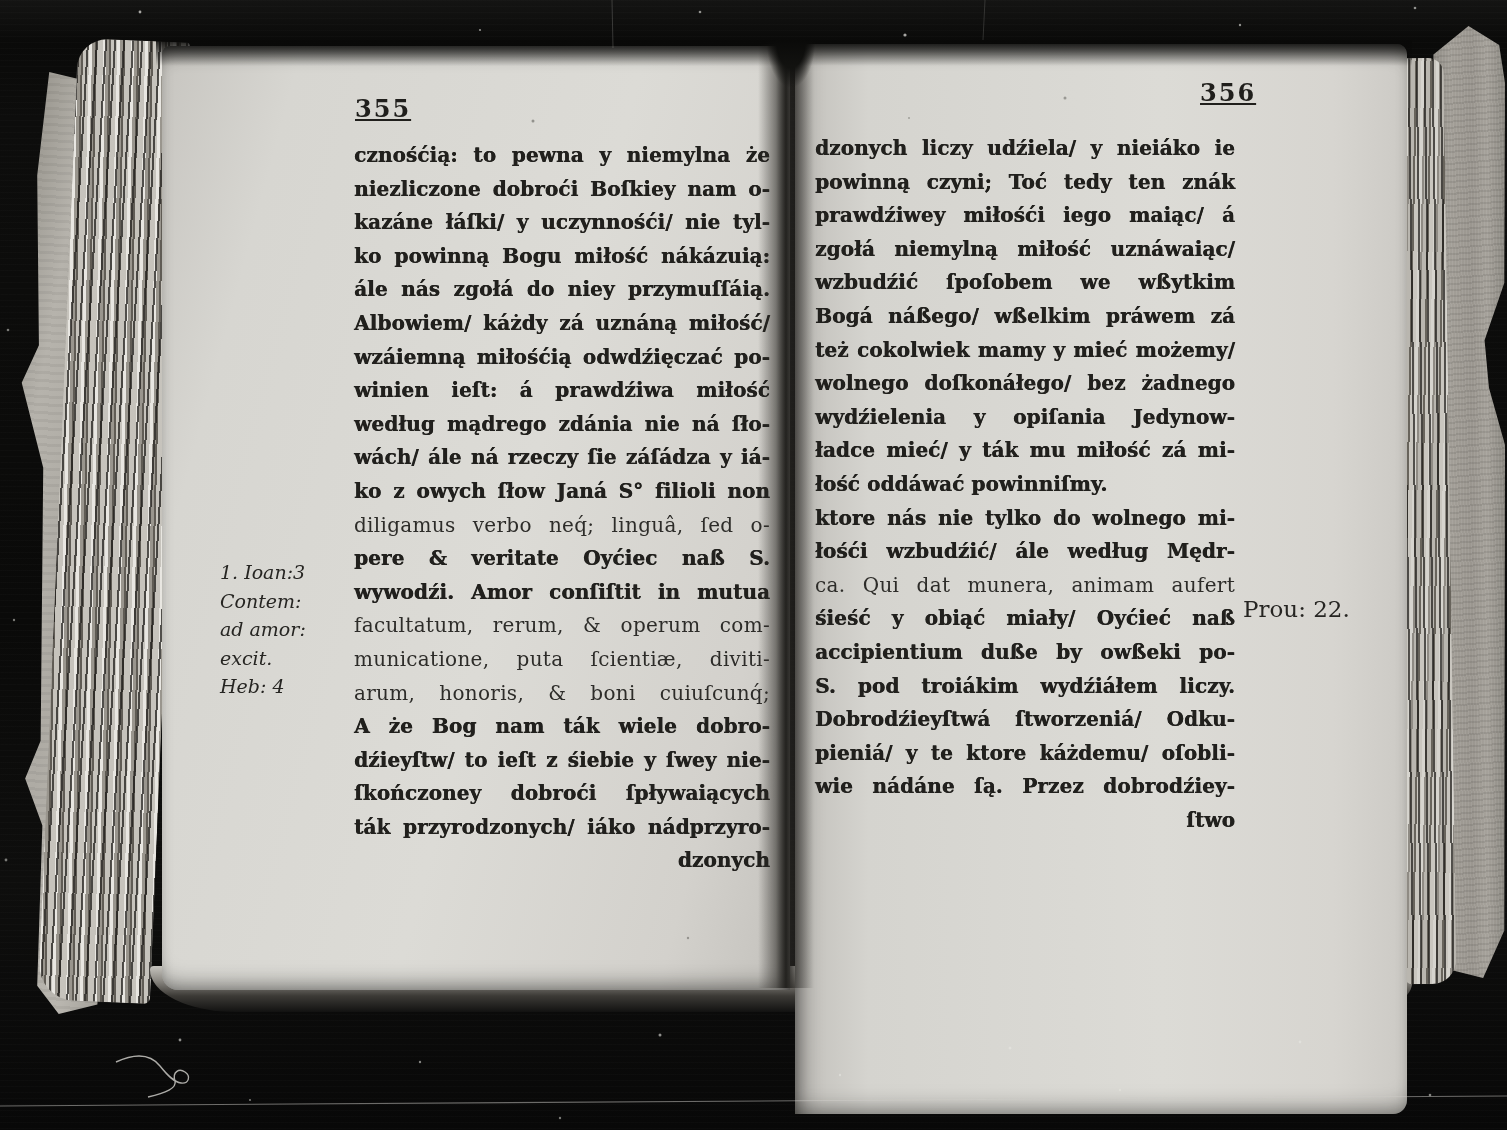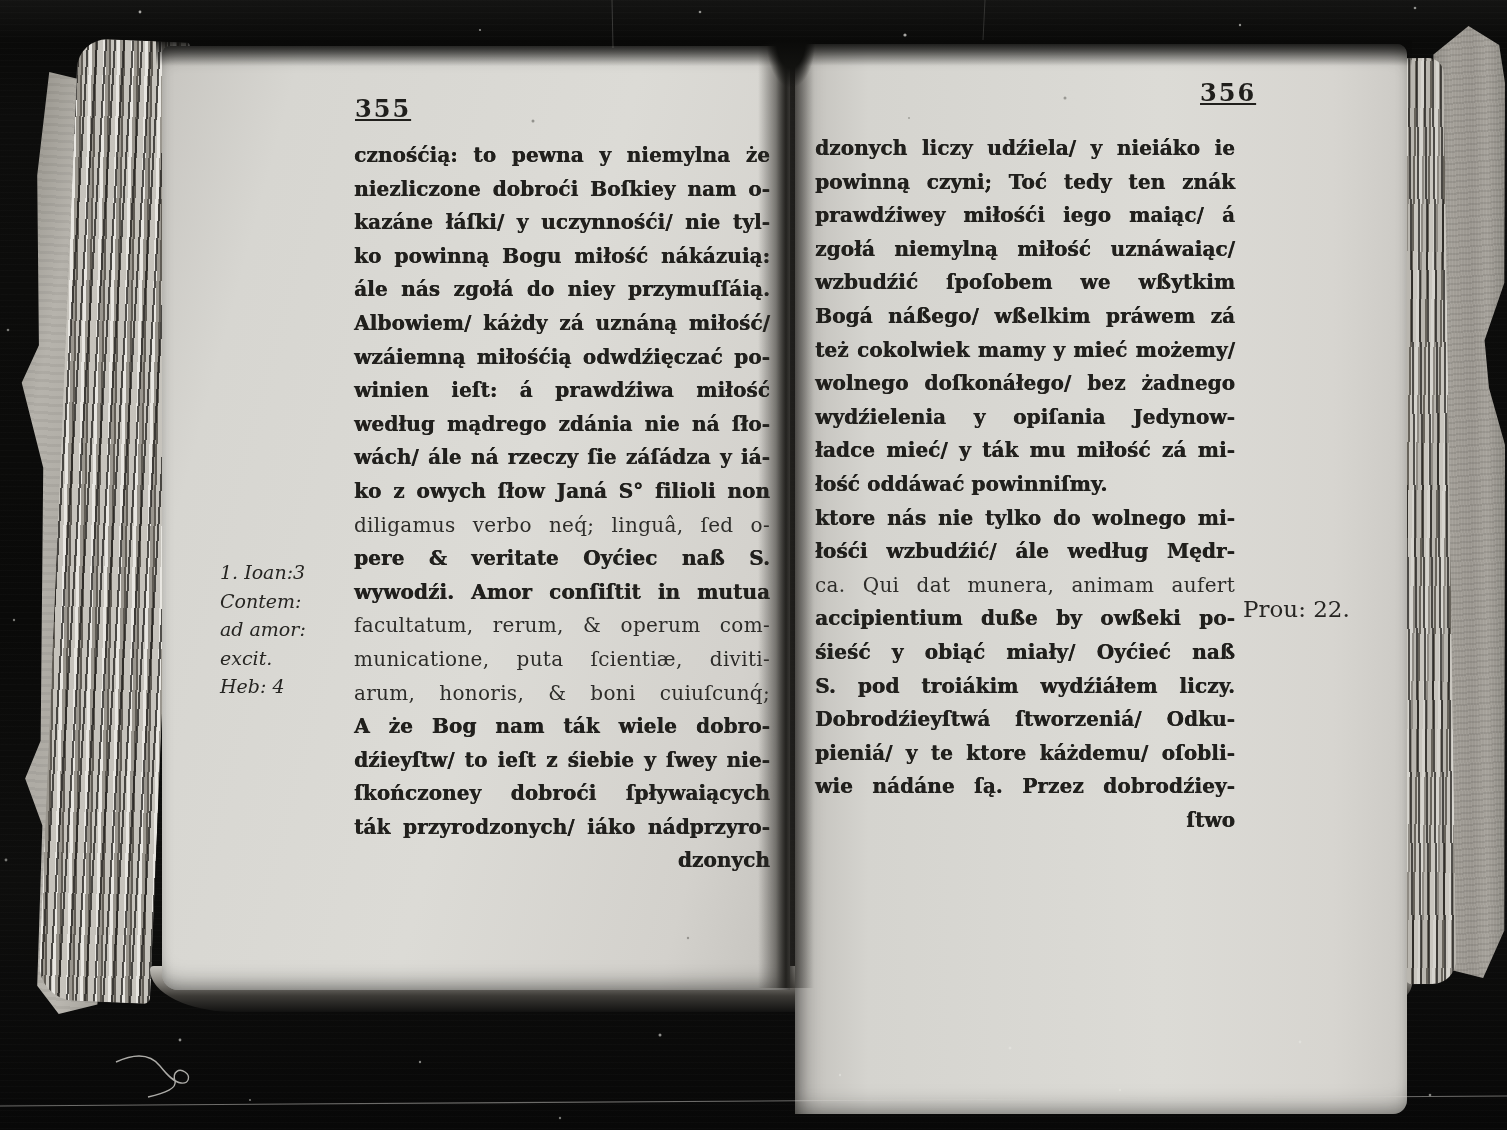--- a/index.html
+++ b/index.html
@@ -168,22 +168,22 @@
         <div class="line bl">wzbudźić ſpoſobem we wßytkim</div>
         <div class="line bl">Bogá náßego/ wßelkim práwem zá</div>
         <div class="line bl">też cokolwiek mamy y mieć możemy/</div>
         <div class="line bl">wolnego doſkonáłego/ bez żadnego</div>
         <div class="line bl">wydźielenia y opiſania Jedynow-</div>
         <div class="line bl">ładce mieć/ y ták mu miłość zá mi-</div>
         <div class="line bl l">łość oddáwać powinniſmy.</div>
         <div class="line bl">ktore nás nie tylko do wolnego mi-</div>
         <div class="line bl">łośći wzbudźić/ ále według Mędr-</div>
         <div class="line rm">ca. Qui dat munera, animam aufert</div>
+        <div class="line bl">śieść y obiąć miały/ Oyćieć naß</div>
         <div class="line bl">accipientium duße by owßeki po-</div>
-        <div class="line bl">śieść y obiąć miały/ Oyćieć naß</div>
         <div class="line bl">S. pod troiákim wydźiáłem liczy.</div>
         <div class="line bl">Dobrodźieyſtwá ſtworzeniá/ Odku-</div>
         <div class="line bl">pieniá/ y te ktore káżdemu/ oſobli-</div>
         <div class="line bl">wie nádáne ſą. Przez dobrodźiey-</div>
         <div class="line bl r">ſtwo</div>
       </div>
   </div>
 
   <div class="gutter"></div>
   <div class="gutter-notch"></div>

